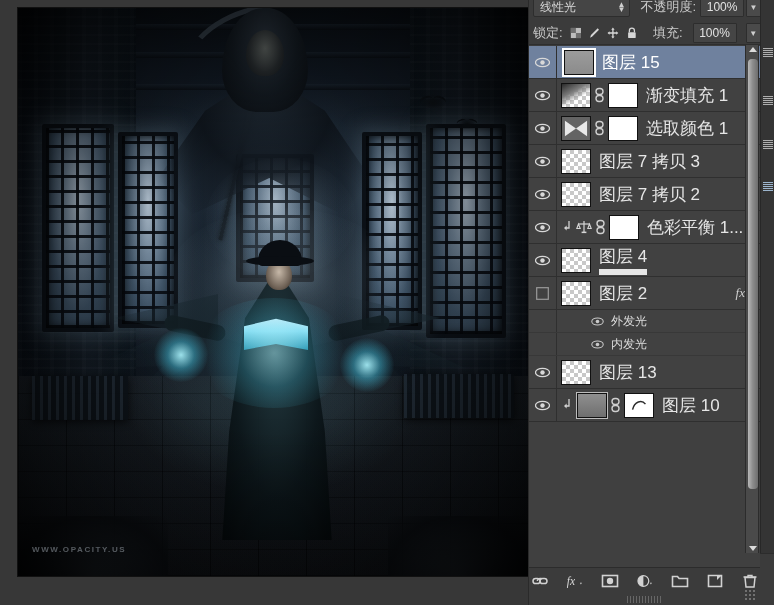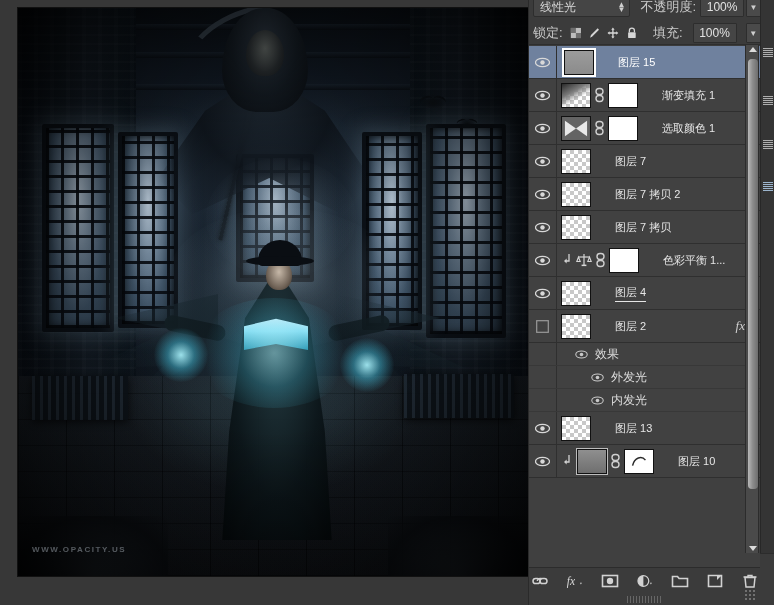--- a/index.html
+++ b/index.html
@@ -250,25 +250,25 @@
   .thumb.grad {
     background: linear-gradient(150deg, #2a2a2a 0%, #7a7a7a 35%, rgba(255,255,255,0) 62%),
       repeating-conic-gradient(#ffffff 0% 25%, #c8c8c8 0% 50%) 0 0 / 8px 8px;
   }
   .thumb.gray { background: linear-gradient(180deg, #9c9c9c, #8b8b8b); }
   .thumb.dkgray { background: linear-gradient(180deg, #8f8f8f, #6f6f6f); }
   .mini-icon { width: 16px; height: 16px; margin-left: 3px; flex: none; }
   .link-ico { width: 11px; height: 16px; margin: 0 3px; flex: none; }
   .clip-ico { width: 11px; height: 16px; margin-left: 5px; flex: none; }
   .lname {
-    margin-left: 24px; color: #e6e6e6; font-size: 11px; white-space: nowrap;
+    margin-left: 8px; color: #e6e6e6; font-size: 17px; white-space: nowrap;
     overflow: hidden; text-overflow: ellipsis;
   }
   .lrow.selected .lname { color: #ffffff; }
-  .lname.editing { border-bottom: 1px solid #e5e5e5; padding-bottom: 1px; }
+  .lname.editing { border-bottom: 6px solid #e5e5e5; padding-bottom: 1px; }
   .fx-mark {
     position: absolute; right: 16px; color: #cfcfcf; font-size: 13px;
     font-family: "Liberation Serif", serif; font-style: italic;
   }
   .srow {
     position: relative; height: 23px; display: flex; align-items: center;
     background: #414141; border-bottom: 1px solid #383838;
   }
   .srow .pad { width: 28px; height: 100%; border-right: 1px solid #2f2f2f; }
   .srow .stext { color: #dcdcdc; font-size: 12px; }
@@ -496,53 +496,43 @@
           <path d="M27 4 L15 12.5 L27 21 Z" fill="#e8e8e8"></path>
         </svg>
         <svg class="link-ico" viewBox="0 0 11 16">
           <rect x="2" y="1.5" width="7" height="6" rx="3" fill="none" stroke="#cfcfcf" stroke-width="1.4"></rect>
           <rect x="2" y="8.5" width="7" height="6" rx="3" fill="none" stroke="#cfcfcf" stroke-width="1.4"></rect>
         </svg>
         <div class="thumb solid-white" style="margin-left:0"></div>
         <span class="lname">选取颜色 1</span>
       </div>
 
-
       <div class="lrow">
         <div class="eye-cell">
           <svg width="15" height="11" viewBox="0 0 15 11">
             <ellipse cx="7.5" cy="5.5" rx="7" ry="4.2" fill="none" stroke="#d8d8d8" stroke-width="1.3"></ellipse>
             <circle cx="7.5" cy="5.5" r="2.2" fill="#d8d8d8"></circle>
           </svg>
         </div>
         <div class="thumb"></div>
-        <span class="lname">图层 7</span>
-      </div>
+        <span class="lname">图层 7 拷贝 3</span>
+      </div>
+
 
       <div class="lrow">
         <div class="eye-cell">
           <svg width="15" height="11" viewBox="0 0 15 11">
             <ellipse cx="7.5" cy="5.5" rx="7" ry="4.2" fill="none" stroke="#d8d8d8" stroke-width="1.3"></ellipse>
             <circle cx="7.5" cy="5.5" r="2.2" fill="#d8d8d8"></circle>
           </svg>
         </div>
         <div class="thumb"></div>
         <span class="lname">图层 7 拷贝 2</span>
       </div>
 
-      <div class="lrow">
-        <div class="eye-cell">
-          <svg width="15" height="11" viewBox="0 0 15 11">
-            <ellipse cx="7.5" cy="5.5" rx="7" ry="4.2" fill="none" stroke="#d8d8d8" stroke-width="1.3"></ellipse>
-            <circle cx="7.5" cy="5.5" r="2.2" fill="#d8d8d8"></circle>
-          </svg>
-        </div>
-        <div class="thumb"></div>
-        <span class="lname">图层 7 拷贝</span>
-      </div>
 
       <div class="lrow">
         <div class="eye-cell">
           <svg width="15" height="11" viewBox="0 0 15 11">
             <ellipse cx="7.5" cy="5.5" rx="7" ry="4.2" fill="none" stroke="#d8d8d8" stroke-width="1.3"></ellipse>
             <circle cx="7.5" cy="5.5" r="2.2" fill="#d8d8d8"></circle>
           </svg>
         </div>
         <svg class="clip-ico" viewBox="0 0 11 16">
           <path d="M7 2 V9 H3.5" fill="none" stroke="#d2d2d2" stroke-width="1.3"></path>
@@ -578,30 +568,20 @@
         <div class="eye-cell">
           <svg width="13" height="13" viewBox="0 0 13 13">
             <rect x="0.7" y="0.7" width="11.6" height="11.6" fill="none" stroke="#9a9a9a" stroke-width="1.2"></rect>
           </svg>
         </div>
         <div class="thumb"></div>
         <span class="lname">图层 2</span>
         <span class="fx-mark">fx</span>
       </div>
 
-      <div class="srow">
-        <div class="pad"></div>
-        <span class="indent1" style="display:flex;align-items:center;">
-          <svg width="13" height="9" viewBox="0 0 15 11">
-            <ellipse cx="7.5" cy="5.5" rx="7" ry="4.2" fill="none" stroke="#c9c9c9" stroke-width="1.3"></ellipse>
-            <circle cx="7.5" cy="5.5" r="2.2" fill="#c9c9c9"></circle>
-          </svg>
-          <span class="stext" style="margin-left:7px">效果</span>
-        </span>
-      </div>
 
       <div class="srow">
         <div class="pad"></div>
         <span class="indent2" style="display:flex;align-items:center;">
           <svg width="13" height="9" viewBox="0 0 15 11">
             <ellipse cx="7.5" cy="5.5" rx="7" ry="4.2" fill="none" stroke="#c9c9c9" stroke-width="1.3"></ellipse>
             <circle cx="7.5" cy="5.5" r="2.2" fill="#c9c9c9"></circle>
           </svg>
           <span class="stext" style="margin-left:7px">外发光</span>
         </span>

